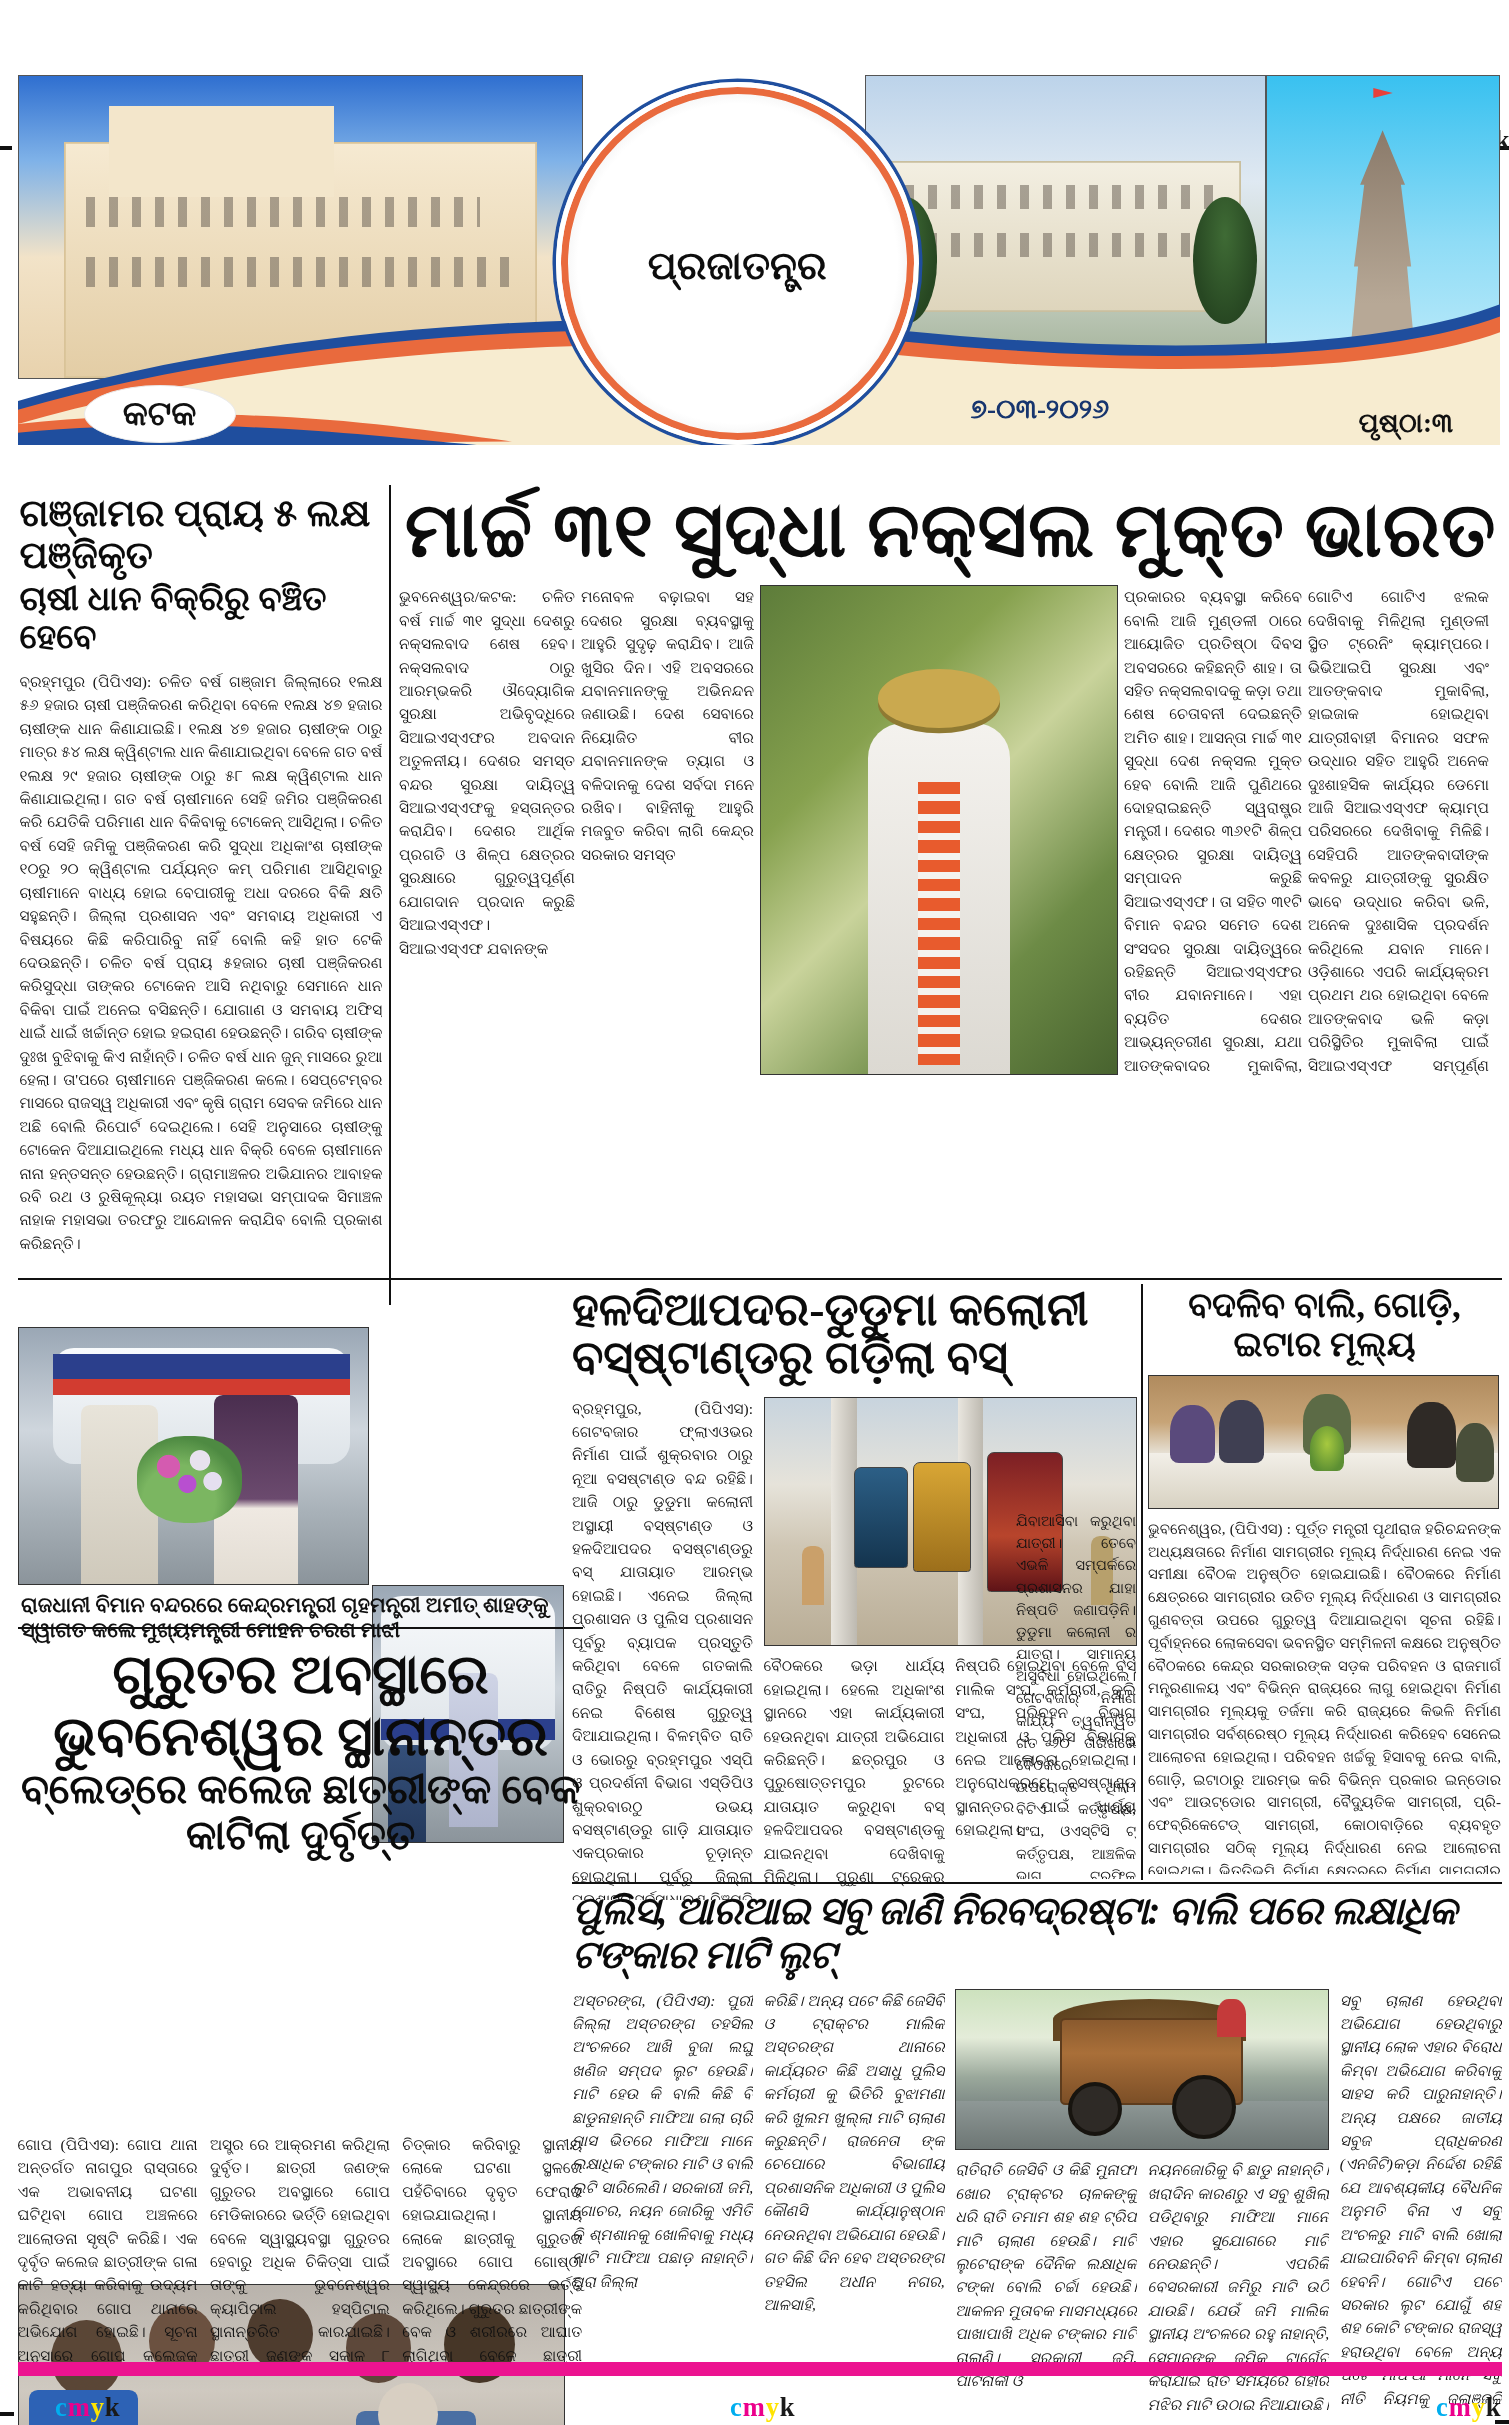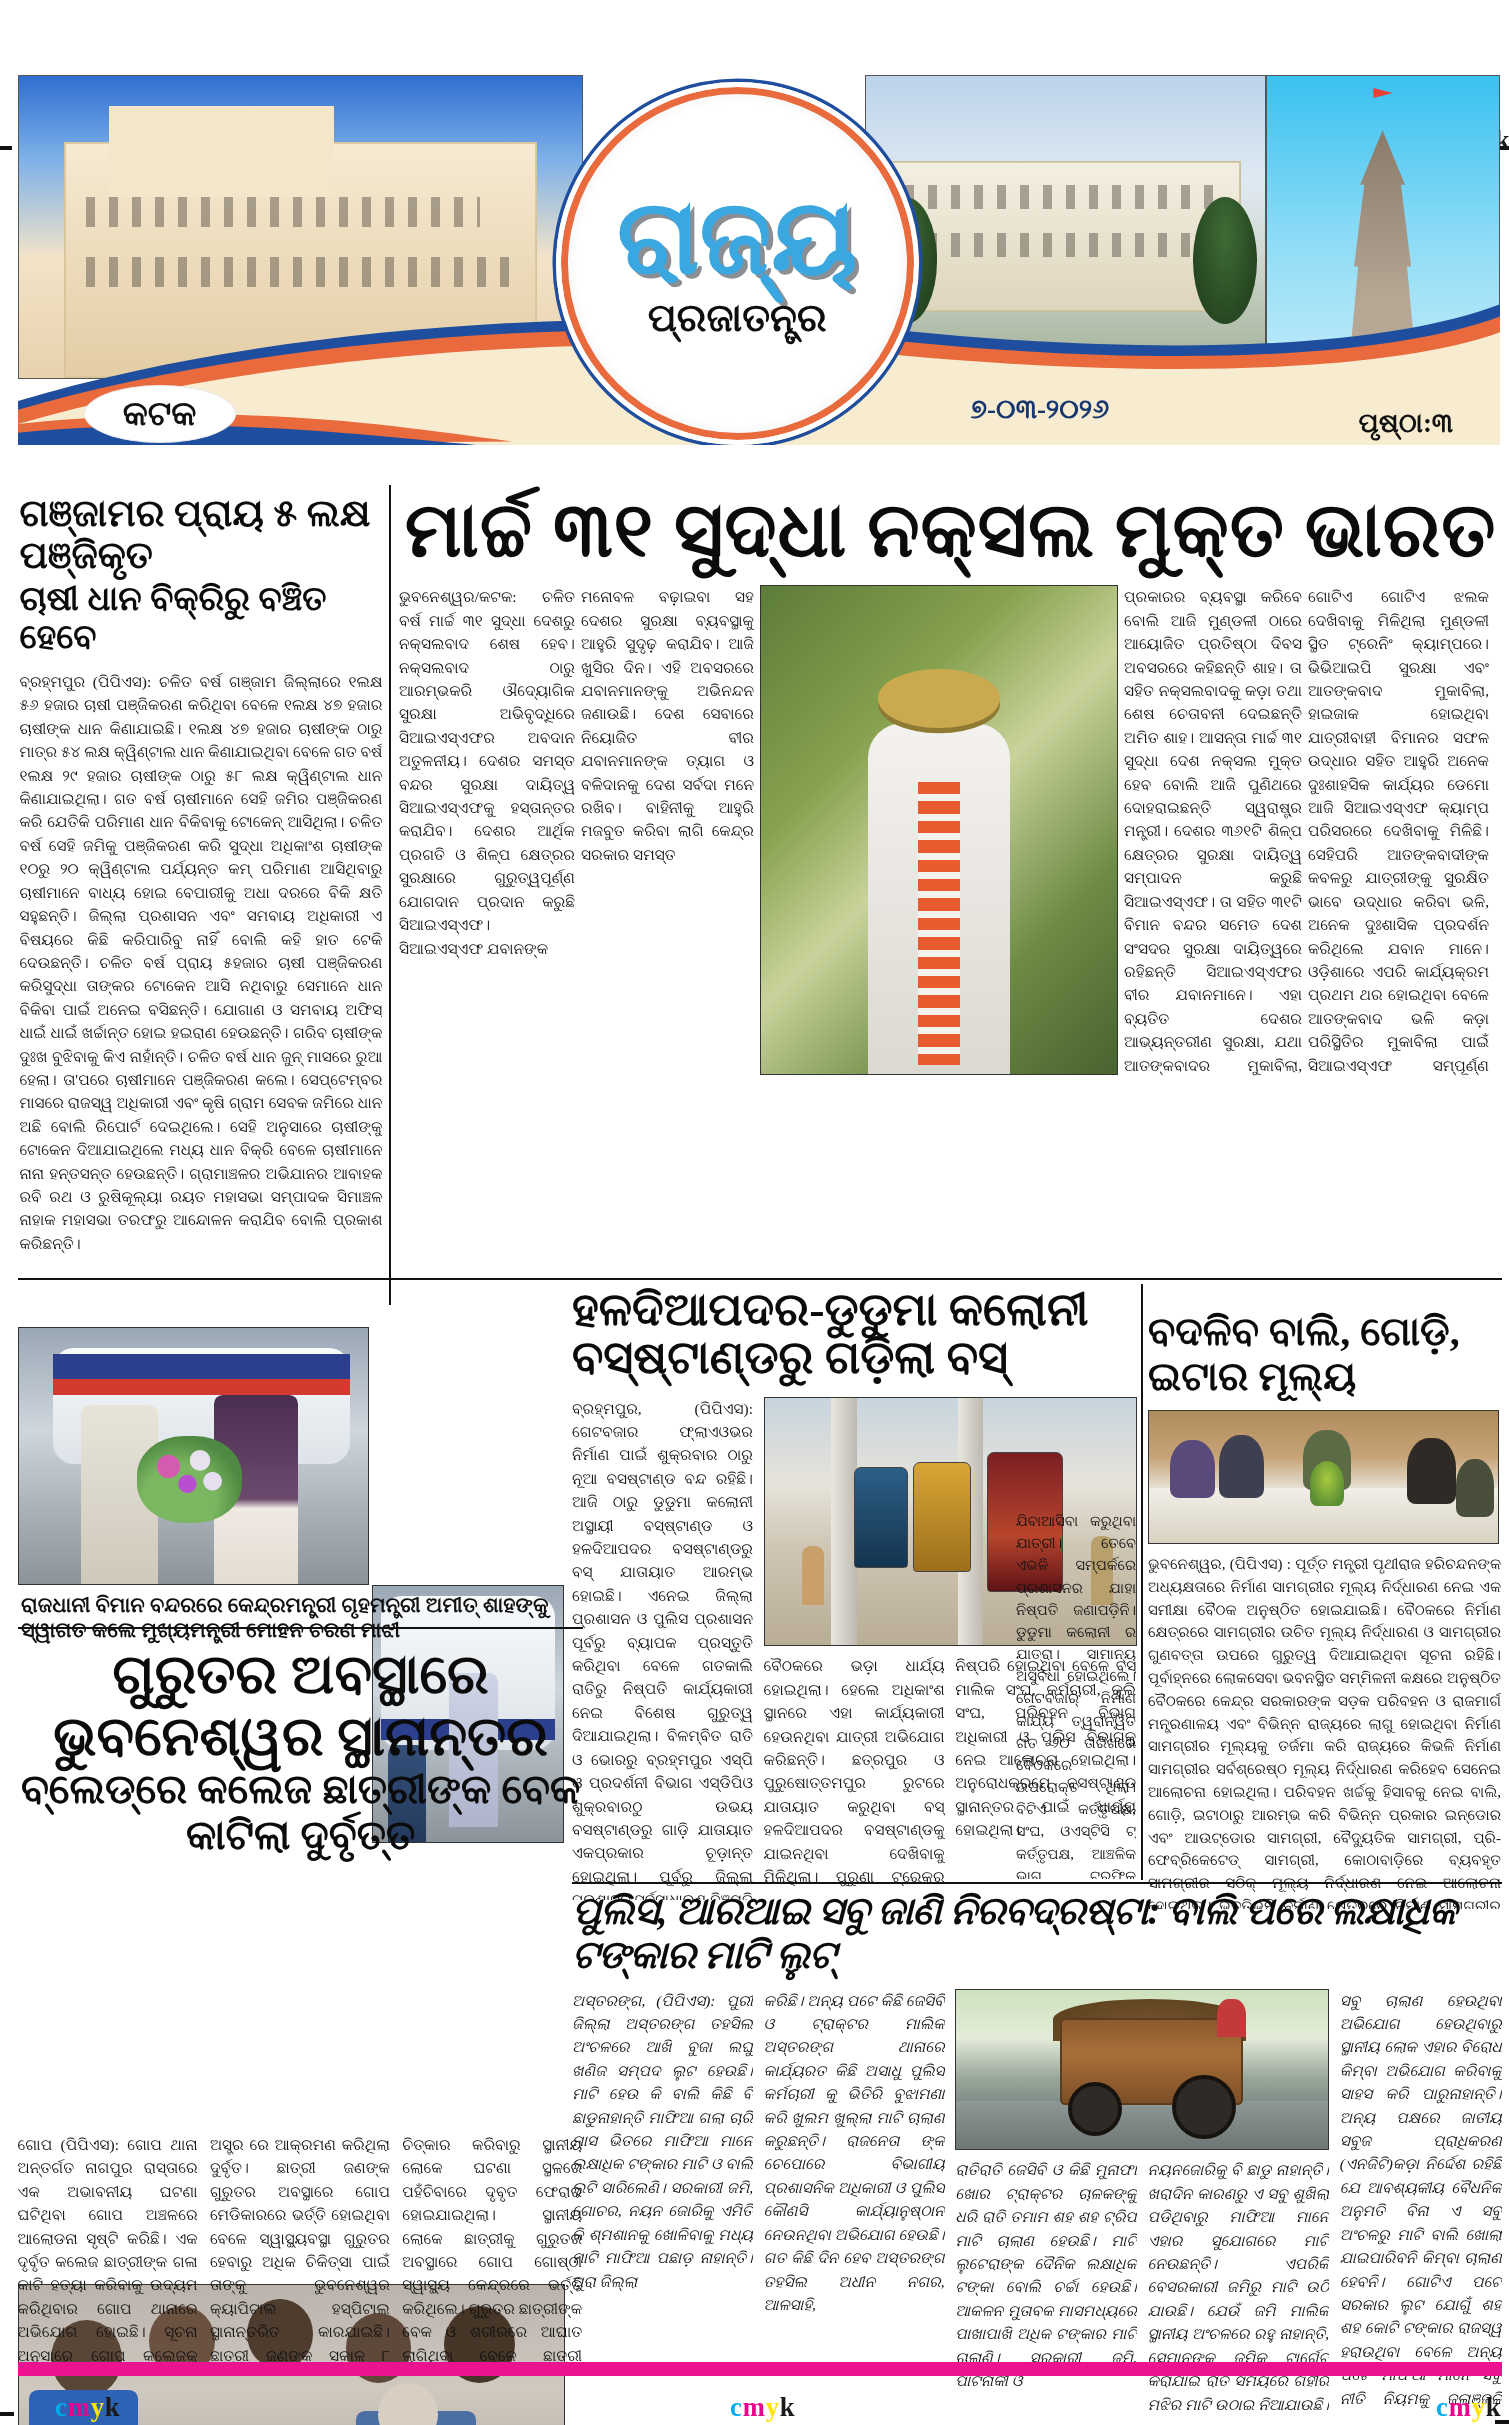--- a/index.html
+++ b/index.html
@@ -101,21 +101,20 @@
 
   <svg class="abs swoosh" viewBox="0 0 1680 200" preserveAspectRatio="none">
     <path d="M0,150 C300,60 700,40 1000,70 C1300,100 1550,90 1680,40 L1680,200 L0,200 Z" fill="#1f4e9e"></path>
     <path d="M0,160 C300,72 700,52 1000,82 C1300,112 1550,102 1680,54 L1680,200 L0,200 Z" fill="#e96a3d"></path>
     <path d="M0,176 C300,90 700,70 1000,98 C1300,126 1560,116 1680,72 L1680,200 L0,200 Z" fill="#f7ecd0"></path>
     <path d="M0,176 C260,150 420,178 560,196 L0,200 Z" fill="#e96a3d"></path>
     <path d="M0,186 C220,166 380,188 520,200 L0,200 Z" fill="#1f4e9e"></path>
   </svg>
 
   <div class="abs oval-logo">
-    <div class="mh-title">ରାଜ୍ୟ</div>
     <div class="mh-sub">ପ୍ରଜାତନ୍ତ୍ର</div>
   </div>
 
   <div class="abs mh-date" style="left:953px;top:319px;">୭-୦୩-୨୦୨୬</div>
   <div class="abs mh-page" style="left:1341px;top:333px;">ପୃଷ୍ଠା:୩</div>
   <div class="abs edition-oval">କଟକ</div>
 </div>
 
 <div class="abs" style="left:19.4px;top:483px;width:363px;">
   <div class="headline" style="font-size:38px;margin-top:8.8px;">ଗଞ୍ଜାମର ପ୍ରାୟ ୫ ଲକ୍ଷ ପଞ୍ଜିକୃତ</div>
@@ -198,21 +197,21 @@
         <div class="body-txt" style="width:181px;height:240px;">ବୈଠକରେ ଭଡ଼ା ଧାର୍ଯ୍ୟ ହୋଇଥିଲା। ହେଲେ ଅଧିକାଂଶ ସ୍ଥାନରେ ଏହା କାର୍ଯ୍ୟକାରୀ ହେଉନଥିବା ଯାତ୍ରୀ ଅଭିଯୋଗ କରିଛନ୍ତି। ଛତ୍ରପୁର ଓ ପୁରୁଷୋତ୍ତମପୁର ରୁଟରେ ଯାତାୟାତ କରୁଥିବା ବସ୍ ହଳଦିଆପଦର ବସଷ୍ଟାଣ୍ଡକୁ ଯାଇନଥିବା ଦେଖିବାକୁ ମିଳିଥିଲା। ପୁରୁଣା ଟ୍ରେକର ଷ୍ଟାଣ୍ଡରୁ</div>
         <div class="body-txt" style="width:181px;height:240px;">ନିଷ୍ପରି ହୋଇଥିବା ବେଳେ ବସ୍ ମାଲିକ ସଂଘ, କର୍ମଚାରୀ, କୁଲି ସଂଘ, ପରିବହନ ବିଭାଗ ଅଧିକାରୀ ଓ ପୁଲିସ ବିଭାଗକୁ ନେଇ ଆଲୋଚନା ହୋଇଥିଲା। ଅନୁରୋଧକ୍ରମେ ବସଷ୍ଟାଣ୍ଡ ସ୍ଥାନାନ୍ତର ପାଇଁ ଧାର୍ଯ୍ୟ ହୋଇଥିଲା।</div>
       </div>
     </div>
   </div>
 </div>
 <div class="abs body-txt" style="left:1016px;top:1510px;width:120px;height:369px;font-size:14.6px;">ଯିବାଆସିବା କରୁଥିବା ଯାତ୍ରୀ। ତେବେ ଏଭଳି ସମ୍ପର୍କରେ ପ୍ରଶାସନର ଯାହା ନିଷ୍ପତି ଜଣାପଡ଼ିନି। ଡୁଡୁମା କଲୋନୀ ର ଯାତ୍ରା। ସାମାନ୍ୟ ଅସୁବିଧା ହୋଇଥିଲେ। ଗେଟବଜାର୍ ନିର୍ମାଣ କାର୍ଯ୍ୟ ତ୍ୱରାନ୍ୱିତ ଗତ ୨୦ ତାରିଖରେ ବୈଠକରେ ଉପରୋକ୍ତ ଥିଲା। ବିଟିଏ କର୍ତ୍ତୃପକ୍ଷ, ସଂଘ, ଓଏସ୍‌ଟିସି ଟ୍ କର୍ତ୍ତୃପକ୍ଷ, ଆଞ୍ଚଳିକ ଭାଗ, ଟ୍ରଫିକ୍ ଅଧିକାରୀ ଭାଗକୁ ନେଇ ବିସ୍ତୃତ ହୋଇଥିଲା। ସଂଘର ନ ୬ ତାରିଖରୁ ବସଷ୍ଟାଣ୍ଡ ଧାର୍ଯ୍ୟ ହୋଇଥିଲା।</div>
 <div class="abs vrule" style="left:1141px;top:1284px;height:596px;"></div>
 
 <div class="abs" style="left:1148px;top:1286px;width:353px;">
-  <div class="headline" style="font-size:40px;margin-top:24px;">ବଦଳିବ ବାଲି, ଗୋଡ଼ି, ଇଟାର ମୂଲ୍ୟ</div>
+  <div class="headline" style="font-size:35px;text-align:center;">ବଦଳିବ ବାଲି, ଗୋଡ଼ି, ଇଟାର ମୂଲ୍ୟ</div>
   <div class="photo p-meeting" style="width:351px;height:134px;margin-top:10.6px;">
     <div class="table-w"></div>
     <div class="person" style="left:44%;top:14%;width:14%;height:46%;background:#5c6b46;"></div>
     <div class="person" style="left:6%;top:22%;width:13%;height:44%;background:#5a4a7c;"></div>
     <div class="person" style="left:20%;top:18%;width:13%;height:48%;background:#3f3f52;"></div>
     <div class="person" style="left:74%;top:20%;width:14%;height:50%;background:#2f2a26;"></div>
     <div class="person" style="left:88%;top:36%;width:11%;height:44%;background:#494f3a;"></div>
     <div class="plant"></div>
   </div>
   <div class="body-txt" style="margin-top:8.8px;height:356px;font-size:15px;">ଭୁବନେଶ୍ୱର, (ପିପିଏସ) : ପୂର୍ତ୍ତ ମନ୍ତ୍ରୀ ପୃଥୀରାଜ ହରିଚନ୍ଦନଙ୍କ ଅଧ୍ୟକ୍ଷତାରେ ନିର୍ମାଣ ସାମଗ୍ରୀର ମୂଲ୍ୟ ନିର୍ଦ୍ଧାରଣ ନେଇ ଏକ ସମୀକ୍ଷା ବୈଠକ ଅନୁଷ୍ଠିତ ହୋଇଯାଇଛି। ବୈଠକରେ ନିର୍ମାଣ କ୍ଷେତ୍ରରେ ସାମଗ୍ରୀର ଉଚିତ ମୂଲ୍ୟ ନିର୍ଦ୍ଧାରଣ ଓ ସାମଗ୍ରୀର ଗୁଣବତ୍ତା ଉପରେ ଗୁରୁତ୍ୱ ଦିଆଯାଇଥିବା ସୂଚନା ରହିଛି। ପୂର୍ବାହ୍ନରେ ଲୋକସେବା ଭବନସ୍ଥିତ ସମ୍ମିଳନୀ କକ୍ଷରେ ଅନୁଷ୍ଠିତ ବୈଠକରେ କେନ୍ଦ୍ର ସରକାରଙ୍କ ସଡ଼କ ପରିବହନ ଓ ରାଜମାର୍ଗ ମନ୍ତ୍ରଣାଳୟ ଏବଂ ବିଭିନ୍ନ ରାଜ୍ୟରେ ଲାଗୁ ହୋଇଥିବା ନିର୍ମାଣ ସାମଗ୍ରୀର ମୂଲ୍ୟକୁ ତର୍ଜମା କରି ରାଜ୍ୟରେ କିଭଳି ନିର୍ମାଣ ସାମଗ୍ରୀର ସର୍ବଶ୍ରେଷ୍ଠ ମୂଲ୍ୟ ନିର୍ଦ୍ଧାରଣ କରିହେବ ସେନେଇ ଆଲୋଚନା ହୋଇଥିଲା। ପରିବହନ ଖର୍ଚ୍ଚକୁ ହିସାବକୁ ନେଇ ବାଲି, ଗୋଡ଼ି, ଇଟାଠାରୁ ଆରମ୍ଭ କରି ବିଭିନ୍ନ ପ୍ରକାର ଇନ୍‌ଡୋର ଏବଂ ଆଉଟ୍‌ଡୋର ସାମଗ୍ରୀ, ବୈଦ୍ୟୁତିକ ସାମଗ୍ରୀ, ପ୍ରି-ଫେବ୍ରିକେଟେଡ୍ ସାମଗ୍ରୀ, କୋଠାବାଡ଼ିରେ ବ୍ୟବହୃତ ସାମଗ୍ରୀର ସଠିକ୍ ମୂଲ୍ୟ ନିର୍ଦ୍ଧାରଣ ନେଇ ଆଲୋଚନା ହୋଇଥିଲା। ଭିତ୍ତିଭୂମି ନିର୍ମାଣ କ୍ଷେତ୍ରରେ ନିର୍ମାଣ ସାମଗ୍ରୀର ଗୁରୁତ୍ୱ ଓ ଆବଶ୍ୟକତାକୁ ଉପଲବ୍ଧି କରି ମୂଲ୍ୟ ନିର୍ଦ୍ଧାରଣ ପ୍ରକ୍ରିୟା ଶୀଘ୍ର ସମାପ୍ତି ଉପରେ ମନ୍ତ୍ରୀ ଶ୍ରୀ ହରିଚନ୍ଦନ ଗୁରୁତ୍ୱାରୋପ କରିଥିଲେ। ବୈଠକରେ ଇଆଇସି ତଥା ସ୍ୱତନ୍ତ୍ର ଶାସନ ସଚିବ ଇଂ ଲକ୍ଷ୍ମୀକାନ୍ତ ପାଢ଼ୀ, ଇଆଇସି (ଡିଜାଇନ) ଇଂ ସମୀର ହୋତା, ଇଆଇସି (ସିଭିଲ୍) ଇଂ ସତ୍ୟବ୍ରତ ବେହେରା, ଇଆଇସି (ରୋଡ୍‌ସ) ଇଂ ଧ୍ୟାନଚାନ୍ଦ ନାୟକ, ମୁଖ୍ୟଯନ୍ତ୍ରୀ ଇଂ ପ୍ରିୟବ୍ରତ ସାମନ୍ତରାୟ ଏବଂ ଇଂ ଶିବବ୍ରତ ତରିଆ, ଅର୍ଥ ପରାମର୍ଶଦାତା ରତୀକାନ୍ତ ମହାପାତ୍ର ପ୍ରମୁଖ ଉପସ୍ଥିତ ଥିଲେ।</div>

